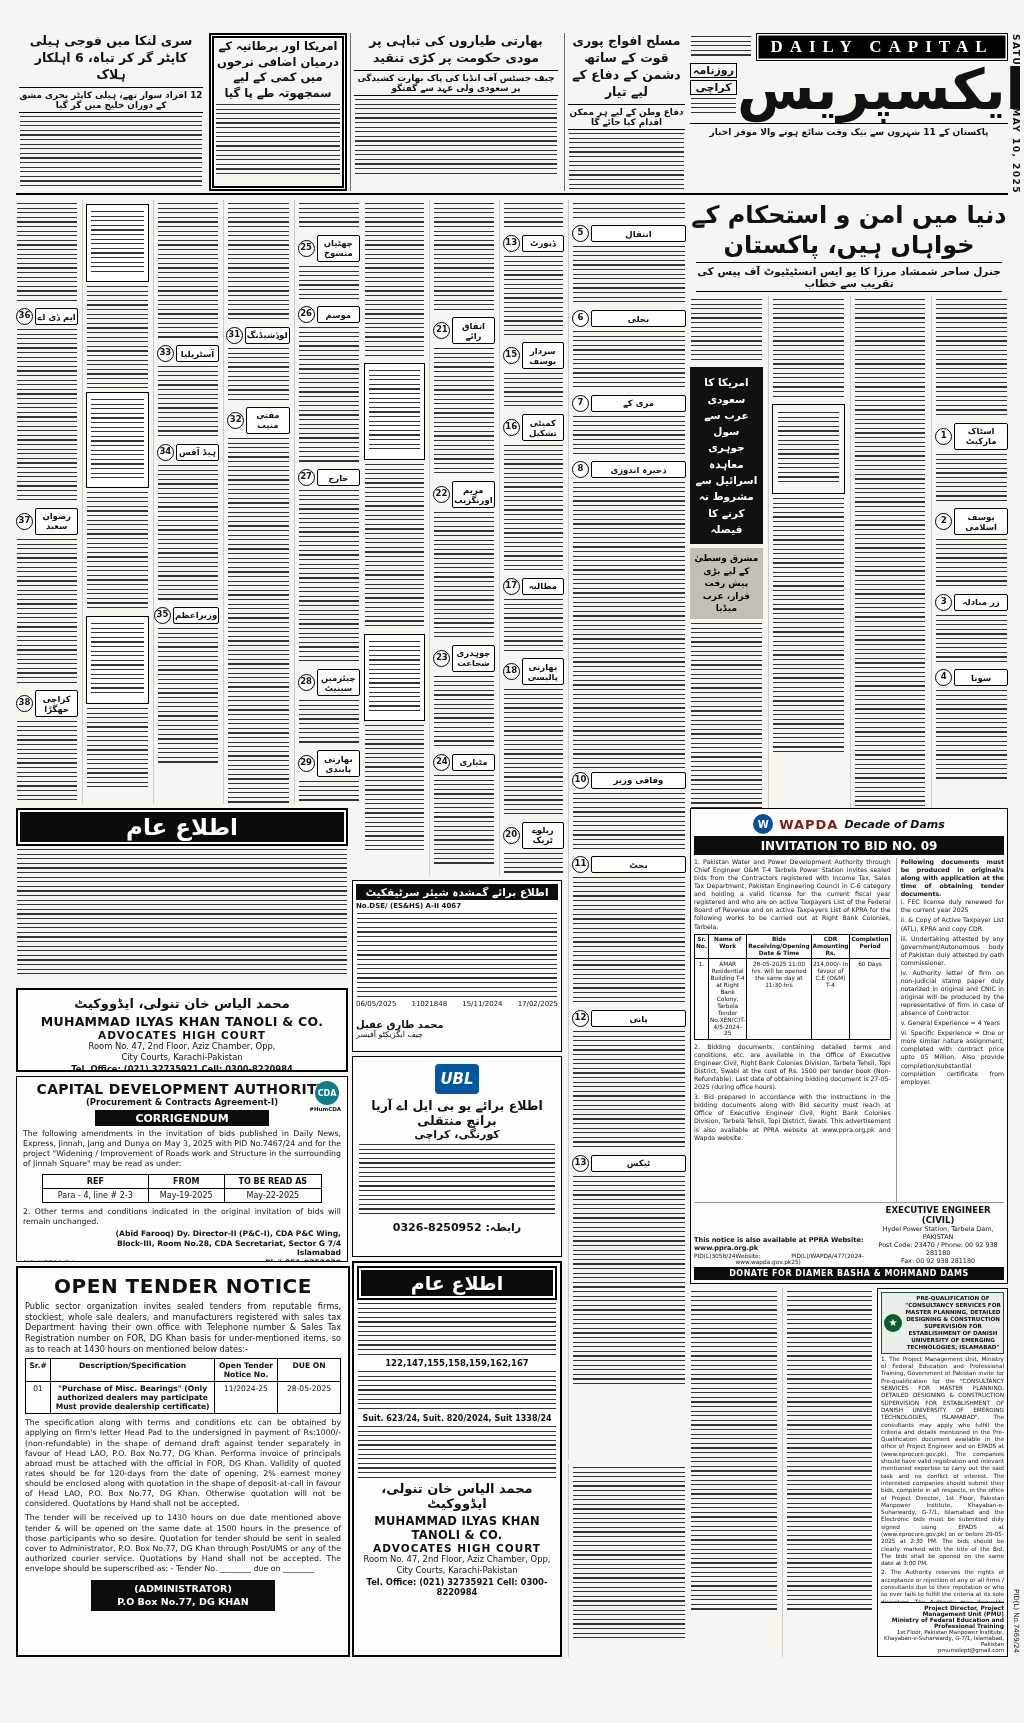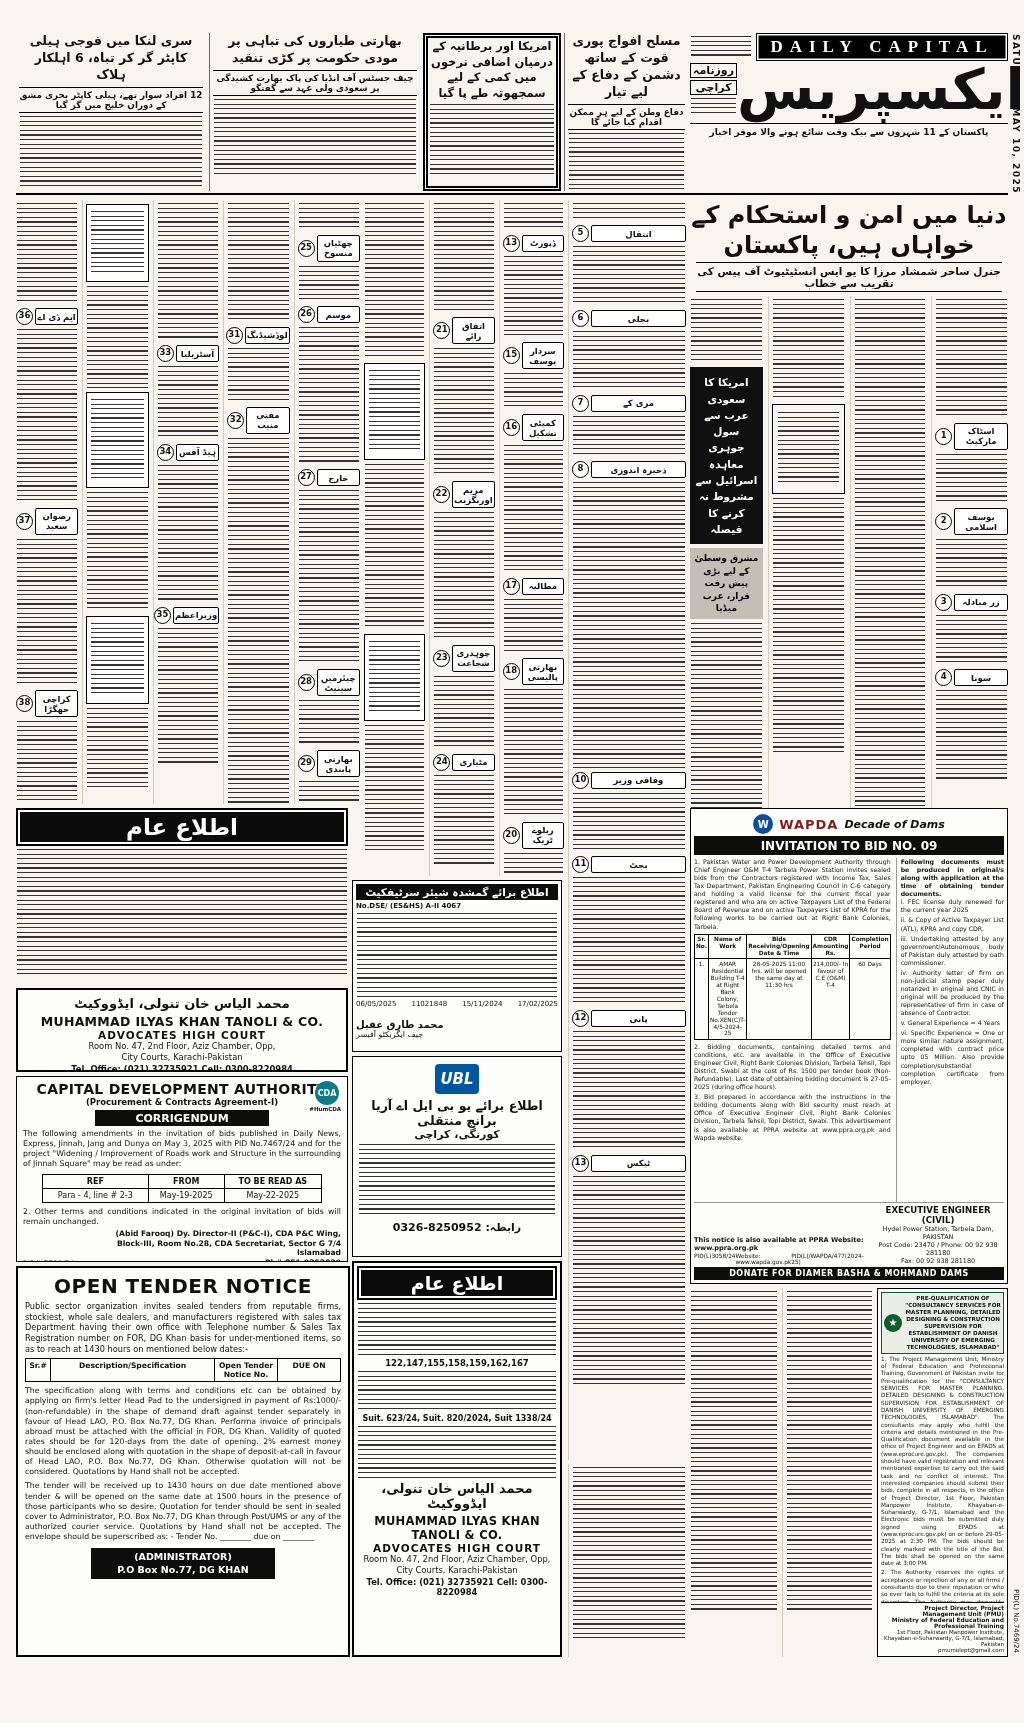--- a/index.html
+++ b/index.html
@@ -73,28 +73,28 @@
 
   <div class="edge-date">SATURDAY, MAY 10, 2025</div>
   <div class="edge-pid">PID(L) No.7469/24</div>
 
   <div class="abs tnrow" style="left:16px;top:33px;width:672px;height:158px;">
     <div class="tn" style="flex:0 0 184px;">
       <div class="tnh">سری لنکا میں فوجی ہیلی کاپٹر گر کر تباہ، 6 اہلکار ہلاک</div>
       <div class="tns">12 افراد سوار تھے، ہیلی کاپٹر بحری مشق کے دوران خلیج میں گر گیا</div>
       <div class="sim" style="height:74px;"></div>
     </div>
+    <div class="tn fancy" style="flex:0 0 126px;">
+      <div class="tnh" style="font-size:11.5px;">امریکا اور برطانیہ کے درمیان اضافی نرخوں میں کمی کے لیے سمجھوتہ طے پا گیا</div>
+      <div class="sim" style="height:70px;"></div>
+    </div>
     <div class="tn" style="flex:0 0 204px;">
       <div class="tnh">بھارتی طیاروں کی تباہی پر مودی حکومت پر کڑی تنقید</div>
       <div class="tns">چیف جسٹس آف انڈیا کی پاک بھارت کشیدگی پر سعودی ولی عہد سے گفتگو</div>
       <div class="sim" style="height:76px;"></div>
-    </div>
-    <div class="tn fancy" style="flex:0 0 126px;">
-      <div class="tnh" style="font-size:11.5px;">امریکا اور برطانیہ کے درمیان اضافی نرخوں میں کمی کے لیے سمجھوتہ طے پا گیا</div>
-      <div class="sim" style="height:70px;"></div>
     </div>
     <div class="tn" style="flex:1;">
       <div class="tnh">مسلح افواج پوری قوت کے ساتھ دشمن کے دفاع کے لیے تیار</div>
       <div class="tns">دفاع وطن کے لیے ہر ممکن اقدام کیا جائے گا</div>
       <div class="sim" style="height:72px;"></div>
     </div>
   </div>
 
   <div class="abs" style="left:690px;top:33px;width:318px;height:158px;">
     <div class="mh-row1">
@@ -422,20 +422,26 @@
   <div class="abs box" style="left:16px;top:1266px;width:334px;height:391px;border-width:2px;padding:4px 7px;">
     <div style="text-align:center;font-weight:900;font-size:20px;letter-spacing:.5px;margin:2px 0 3px;">OPEN TENDER NOTICE</div>
     <div class="eng" style="font-size:8.2px;">Public sector organization invites sealed tenders from reputable firms, stockiest, whole sale dealers, and manufacturers registered with sales tax Department having their own office with Telephone number &amp; Sales Tax Registration number on FOR, DG Khan basis for under-mentioned items, so as to reach at 1430 hours on mentioned below dates:-</div>
     <table class="tt">
       <tbody>
           <tr>
         <th style="width:8%;">Sr.#</th>
         <th style="width:52%;">Description/Specification</th>
         <th style="width:20%;">Open Tender Notice No.</th>
         <th style="width:20%;">DUE ON</th>
+      </tr>
+      <tr>
+        <td>01</td>
+        <td style="font-weight:700;">"Purchase of Misc. Bearings" (Only authorized dealers may participate Must provide dealership certificate)</td>
+        <td>11/2024-25</td>
+        <td>28-05-2025</td>
       </tr>
     </tbody>
       </table>
     <div class="eng">The specification along with terms and conditions etc can be obtained by applying on firm's letter Head Pad to the undersigned in payment of Rs:1000/-(non-refundable) in the shape of demand draft against tender separately in favour of Head LAO, P.O. Box No.77, DG Khan. Performa invoice of principals abroad must be attached with the official in FOR, DG Khan. Validity of quoted rates should be for 120-days from the date of opening. 2% earnest money should be enclosed along with quotation in the shape of deposit-at-call in favour of Head LAO, P.O. Box No.77, DG Khan. Otherwise quotation will not be considered. Quotations by Hand shall not be accepted.</div>
     <div class="eng" style="margin-top:4px;">The tender will be received up to 1430 hours on due date mentioned above tender &amp; will be opened on the same date at 1500 hours in the presence of those participants who so desire. Quotation for tender should be sent in sealed cover to Administrator, P.O. Box No.77, DG Khan through Post/UMS or any of the authorized courier service. Quotations by Hand shall not be accepted. The envelope should be superscribed as: - Tender No. ________ due on ________</div>
     <div class="blackbar" style="width:58%;margin:6px auto 0;font-size:9.5px;padding:2px 0;line-height:1.4;">
       <div>(ADMINISTRATOR)</div>
       <div>P.O Box No.77, DG KHAN</div>
     </div>
   </div>

